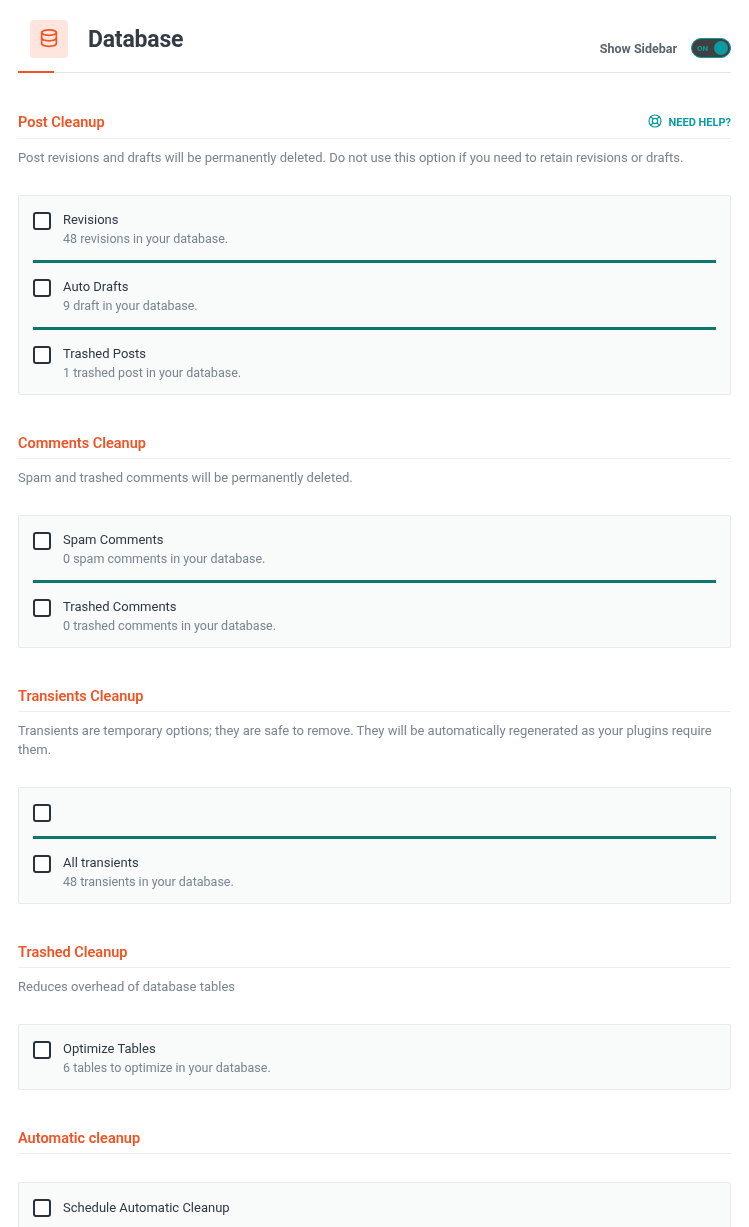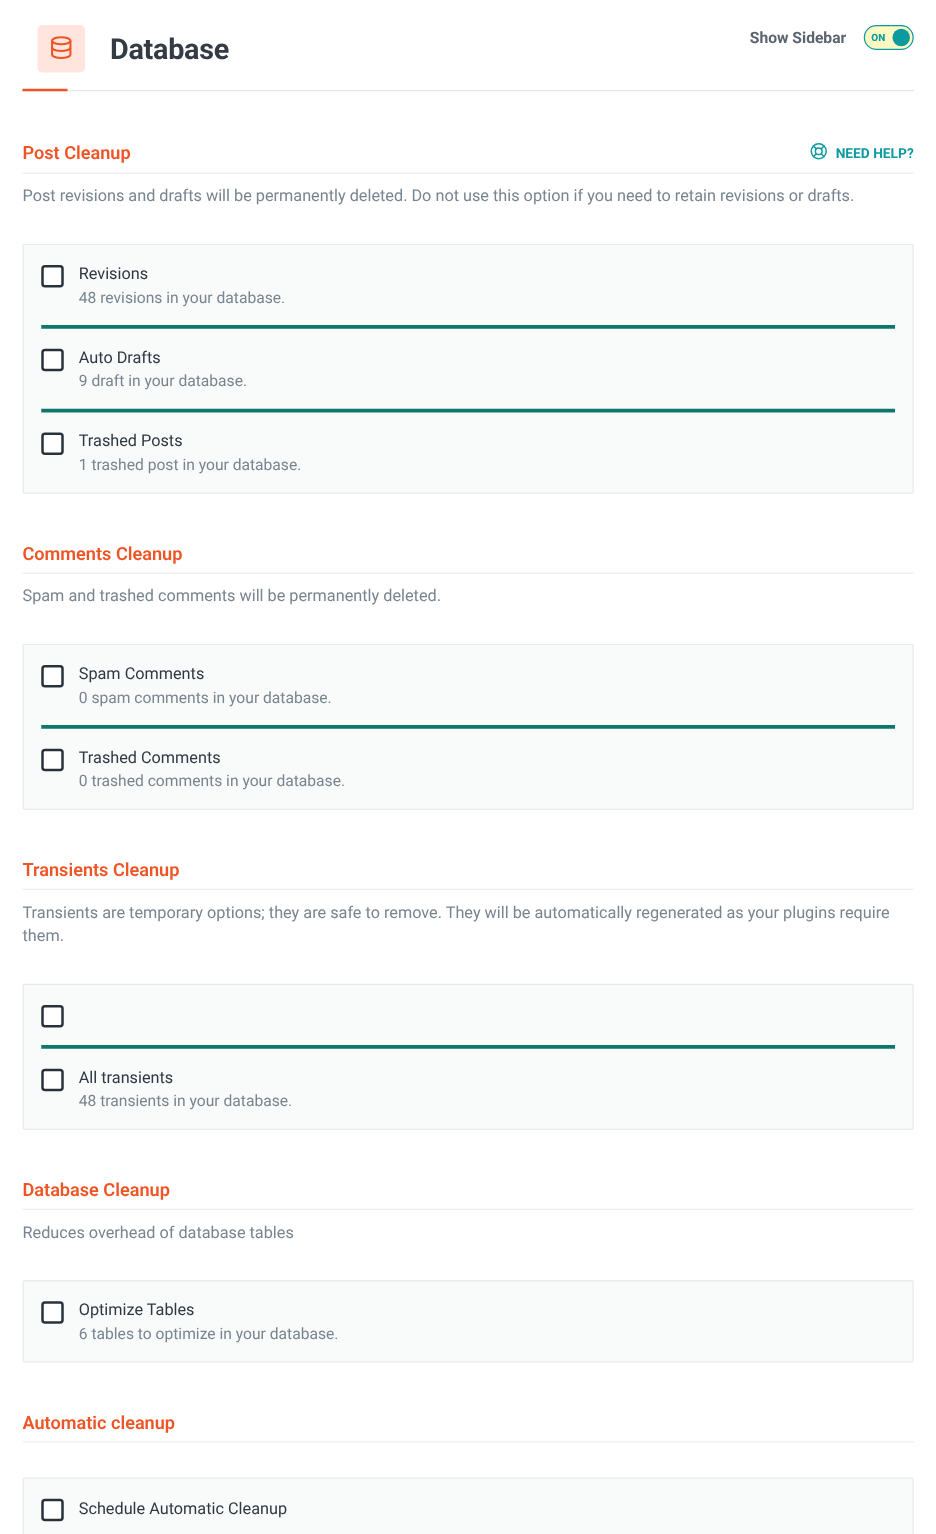--- a/index.html
+++ b/index.html
@@ -12,27 +12,27 @@
     --bg:#ffffff;
     --box:#f9fafa;
     --box-border:#e8eaec;
     --divider:#e2e5e7;
     --check-border:#29323a;
   }
   html,body{margin:0;padding:0;background:var(--bg);font-family:-apple-system,BlinkMacSystemFont,"Segoe UI",Roboto,Helvetica,Arial,sans-serif;color:var(--text);}
   .page{width:749px;min-height:1227px;margin:0 auto;padding:10px 18px 32px 18px;box-sizing:border-box;}
 
   
-  .hdr{display:flex;align-items:flex-start;justify-content:space-between;border-bottom:1px solid var(--divider);padding:10px 0 14px 12px;position:relative;}
+  .hdr{display:flex;align-items:flex-end;justify-content:space-between;border-bottom:1px solid var(--divider);padding:10px 0 14px 12px;position:relative;}
   .hdr-left{display:flex;align-items:center;gap:20px;}
   .hdr-icon{width:38px;height:38px;border-radius:4px;background:#ffe5dd;display:flex;align-items:center;justify-content:center;color:var(--orange-strong);}
   .hdr-title{font-size:23px;font-weight:700;letter-spacing:-0.2px;}
   .hdr-right{display:flex;align-items:center;gap:14px;}
   .show-sidebar{font-size:12.5px;font-weight:700;color:#5a646e;}
-  .switch{width:40px;height:20px;border:1px solid var(--teal);border-radius:12px;display:flex;align-items:center;justify-content:space-between;padding:0 2px;box-sizing:border-box;position:relative;background:#fef9c3;}
+  .switch{width:40px;height:20px;border:1px solid var(--teal);border-radius:12px;display:flex;align-items:center;justify-content:space-between;padding:0 2px;box-sizing:border-box;position:relative;background:#404040;}
   .switch .label{font-size:8px;font-weight:800;color:var(--teal);margin-left:3px;}
   .switch .knob{width:14px;height:14px;border-radius:50%;background:var(--teal);}
   .hdr-underline{position:absolute;left:0;bottom:-1px;width:36px;height:2px;background:var(--orange-strong);}
 
   
   .section{margin-top:40px;}
   .section:first-of-type{margin-top:40px;}
   .sec-head{display:flex;align-items:center;justify-content:space-between;border-bottom:1px solid #edeeef;padding-bottom:6px;}
   .sec-title{color:var(--orange-strong);font-weight:600;font-size:14.5px;}
   .help{display:flex;align-items:center;gap:6px;color:var(--teal);font-weight:700;font-size:11px;}
@@ -160,21 +160,21 @@
         <div class="opt-text">
           <span class="opt-label">All transients</span>
           <span class="opt-sub">48 transients in your database.</span>
         </div>
       </div>
     </div>
   </div>
 
   <div class="section">
     <div class="sec-head">
-      <div class="sec-title">Database Cleanup</div>
+      <div class="sec-title">Trashed Cleanup</div>
     </div>
     <div class="sec-desc">Reduces overhead of database tables</div>
     <div class="box">
       <div class="opt">
         <span class="check"></span>
         <div class="opt-text">
           <span class="opt-label">Optimize Tables</span>
           <span class="opt-sub">6 tables to optimize in your database.</span>
         </div>
       </div>

